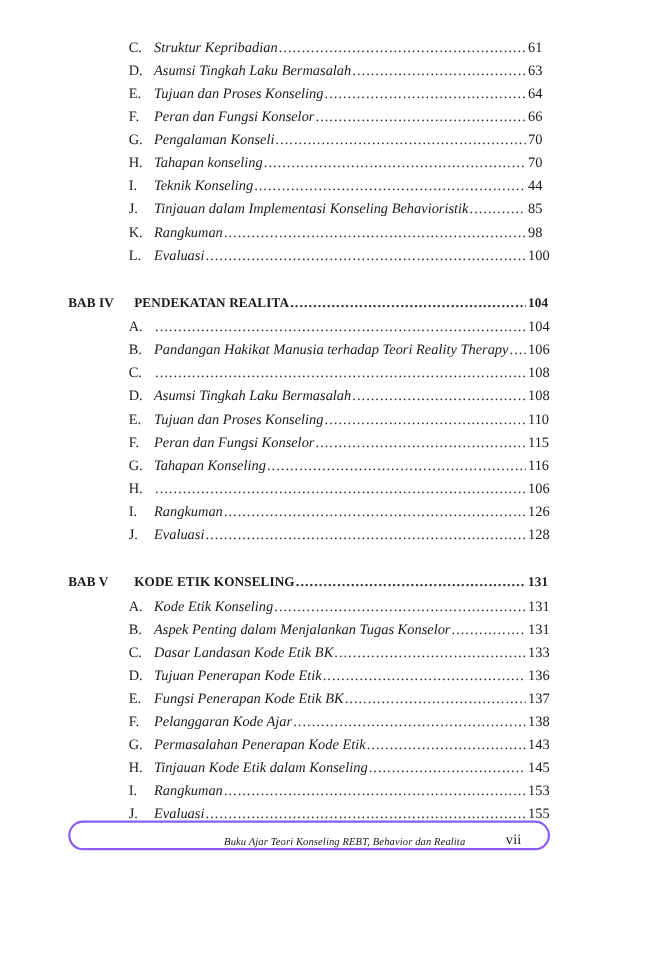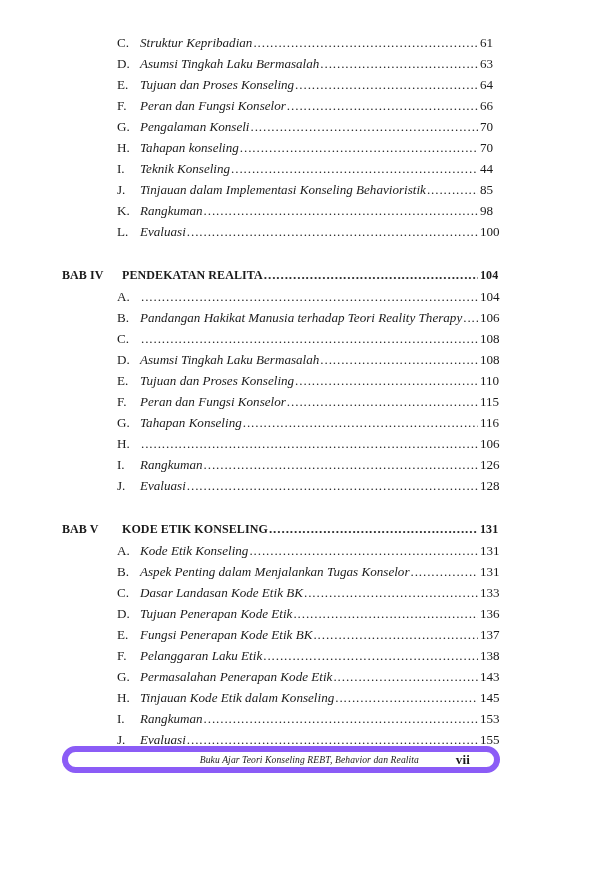--- a/index.html
+++ b/index.html
@@ -100,24 +100,24 @@
   }
 
   
   .footer {
     position: absolute;
     left: 62px;
     top: 746px;
     width: 438px;
     height: 27px;
     box-sizing: border-box;
-    border: 6px solid #8b5cf6;
+    border: 2px solid #8b5cf6;
     border-radius: 14px;
     display: flex;
-    align-items: center;
+    align-items: flex-end;
     background: #fff;
   }
   .footer-spacer {
     flex: 1 1 auto;
   }
   .footer-text {
     flex: 0 0 auto;
     display: flex;
     align-items: center;
     justify-content: flex-end;
@@ -131,21 +131,21 @@
   .footer-divider {
     flex: 0 0 1px;
     width: 1px;
     background: #2b2b2b;
   }
   .footer-pagenum {
     flex: 0 0 62px;
     display: flex;
     align-items: center;
     justify-content: center;
-    font-weight: bold;
+    font-weight: normal;
     font-size: 13px;
     letter-spacing: 0.2px;
   }
 </style>
 </head>
 <body>
 
 <div class="page">
 
   <div class="toc" id="toc-root">
@@ -305,21 +305,21 @@
         <span class="page-num">136</span>
       </div>
       <div class="entry-row">
         <span class="entry-letter">E.</span>
         <span class="entry-title">Fungsi Penerapan Kode Etik BK</span>
         <span class="leader"></span>
         <span class="page-num">137</span>
       </div>
       <div class="entry-row">
         <span class="entry-letter">F.</span>
-        <span class="entry-title">Pelanggaran Laku Etik</span>
+        <span class="entry-title">Pelanggaran Kode Ajar</span>
         <span class="leader"></span>
         <span class="page-num">138</span>
       </div>
       <div class="entry-row">
         <span class="entry-letter">G.</span>
         <span class="entry-title">Permasalahan Penerapan Kode Etik</span>
         <span class="leader"></span>
         <span class="page-num">143</span>
       </div>
       <div class="entry-row">

